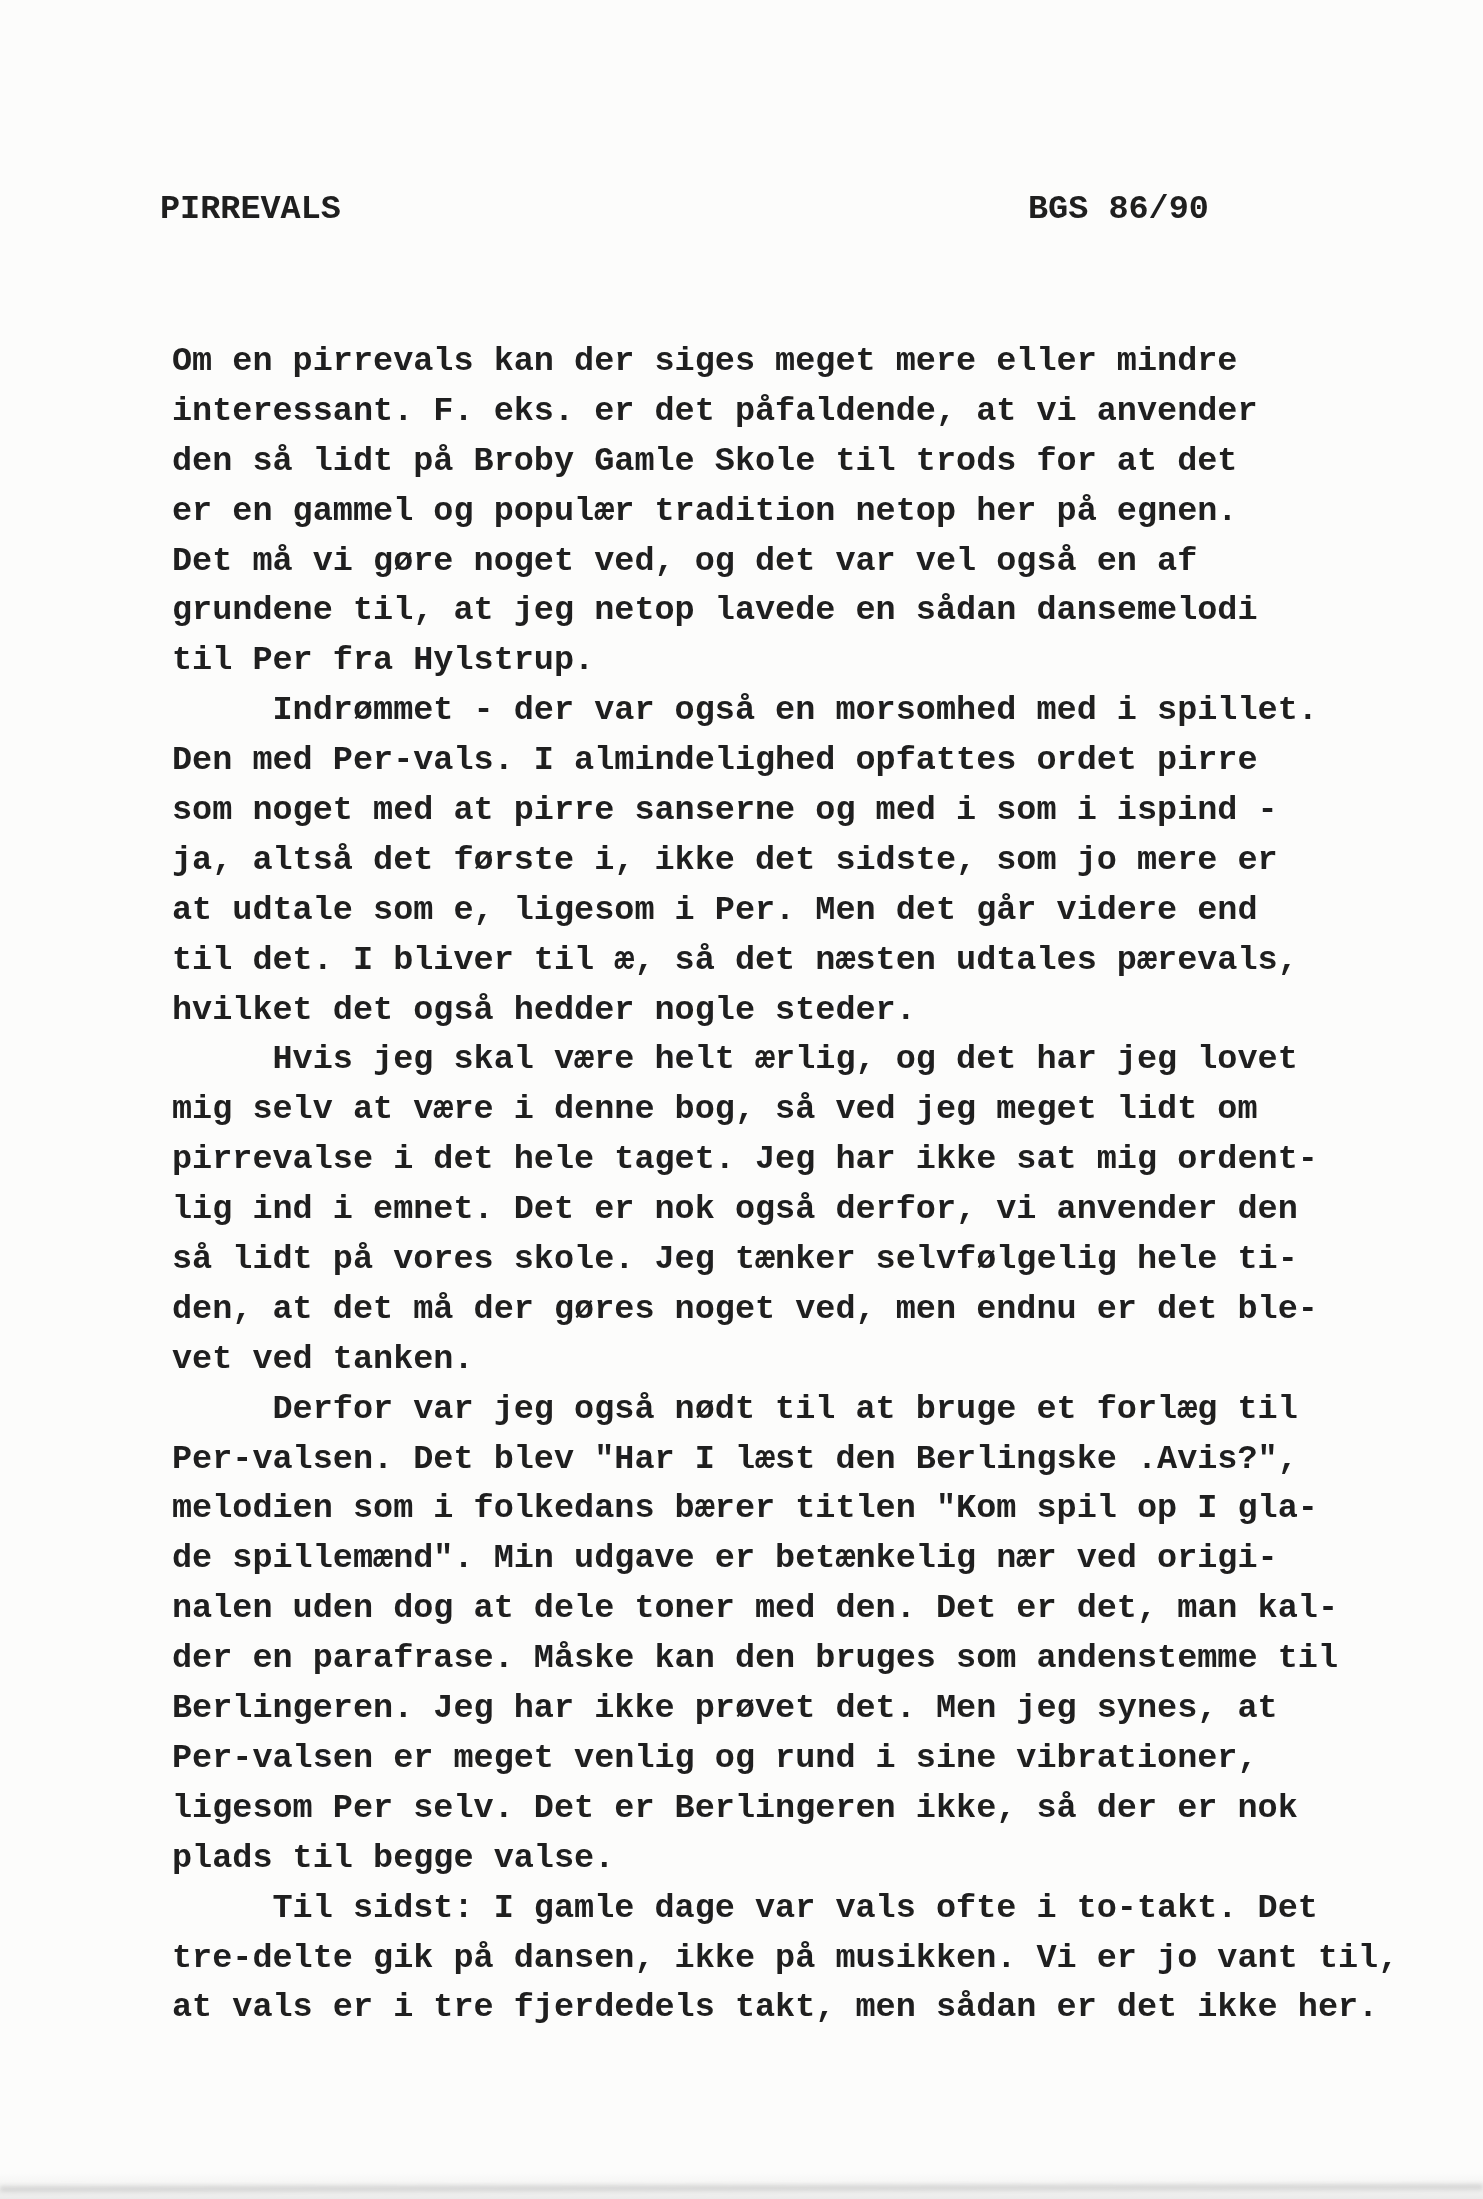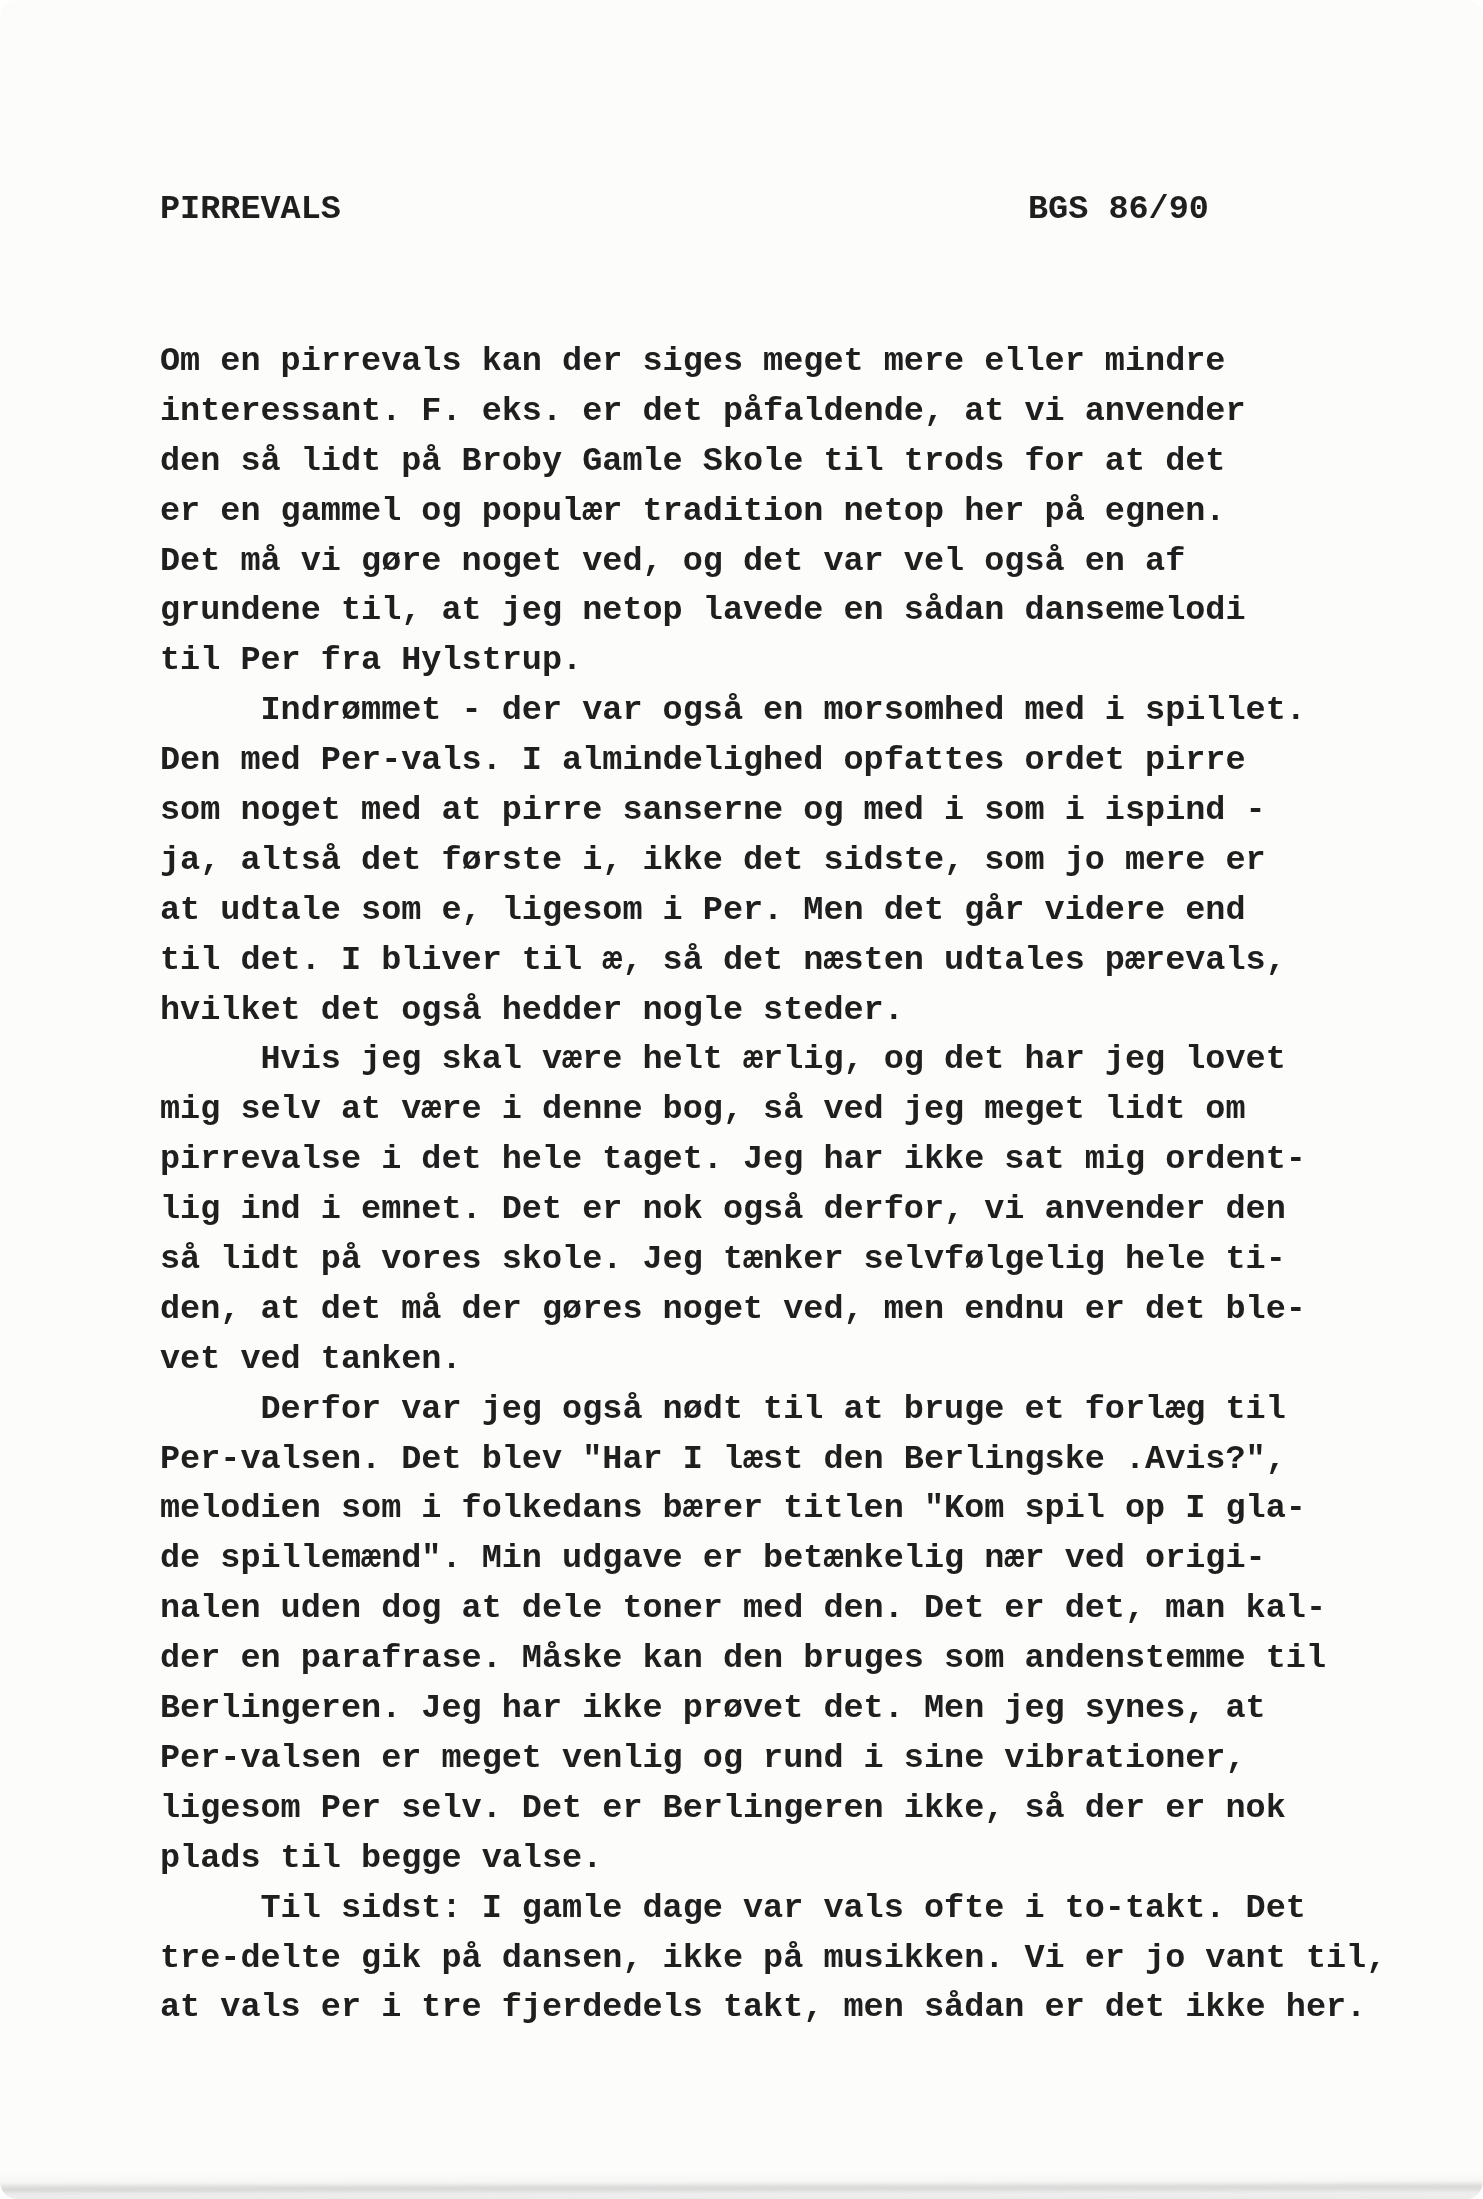--- a/index.html
+++ b/index.html
@@ -9,21 +9,20 @@
   }
   .page {
     position: relative;
     width: 1483px;
     height: 2199px;
     background: var(--paper, #fcfcfb);
     overflow: hidden;
     font-family: "Liberation Mono", "DejaVu Sans Mono", monospace;
     font-weight: bold;
     color: var(--ink, #1f1f1f);
-    border-radius: 17px;
   }
   .header-title {
     position: absolute;
     top: 184px;
     left: 160px;
     font-size: 33.5px;
     line-height: 50px;
     white-space: pre;
   }
   .header-ref {
@@ -37,20 +36,21 @@
   .body-text {
     position: absolute;
     top: 337px;
     left: 160px;
     font-size: 33.5px;
     line-height: 49.9px;
     white-space: pre;
   }
   .line {
     height: 49.9px;
+    margin-left: 12px;
   }
   .scan-edge {
     position: absolute;
     left: 0;
     right: 0;
     bottom: 8px;
     height: 6px;
     background: #9a9a9a;
     opacity: 0.32;
     filter: blur(2px);

